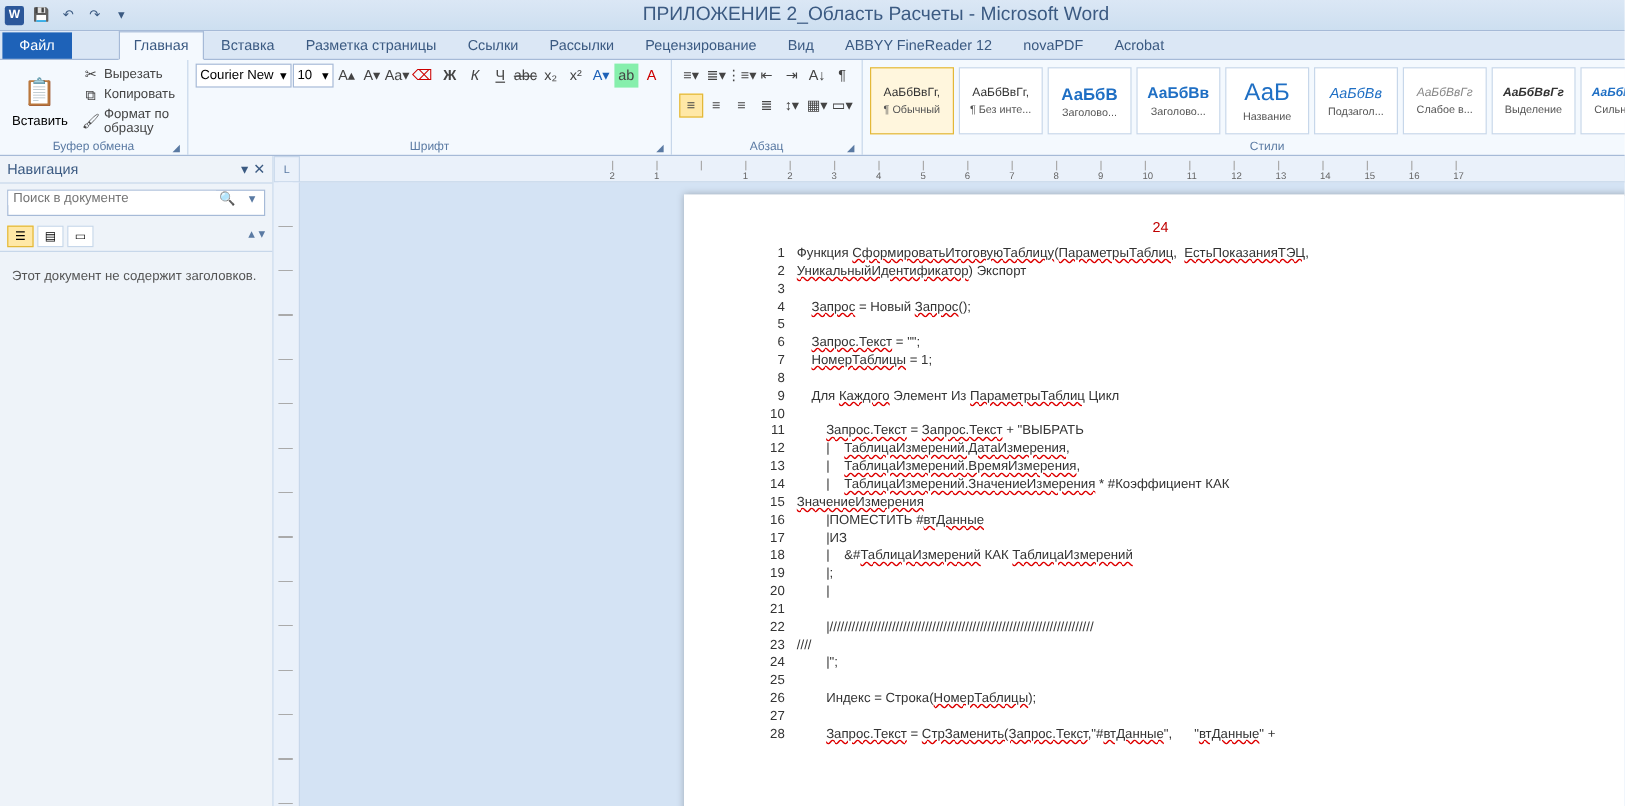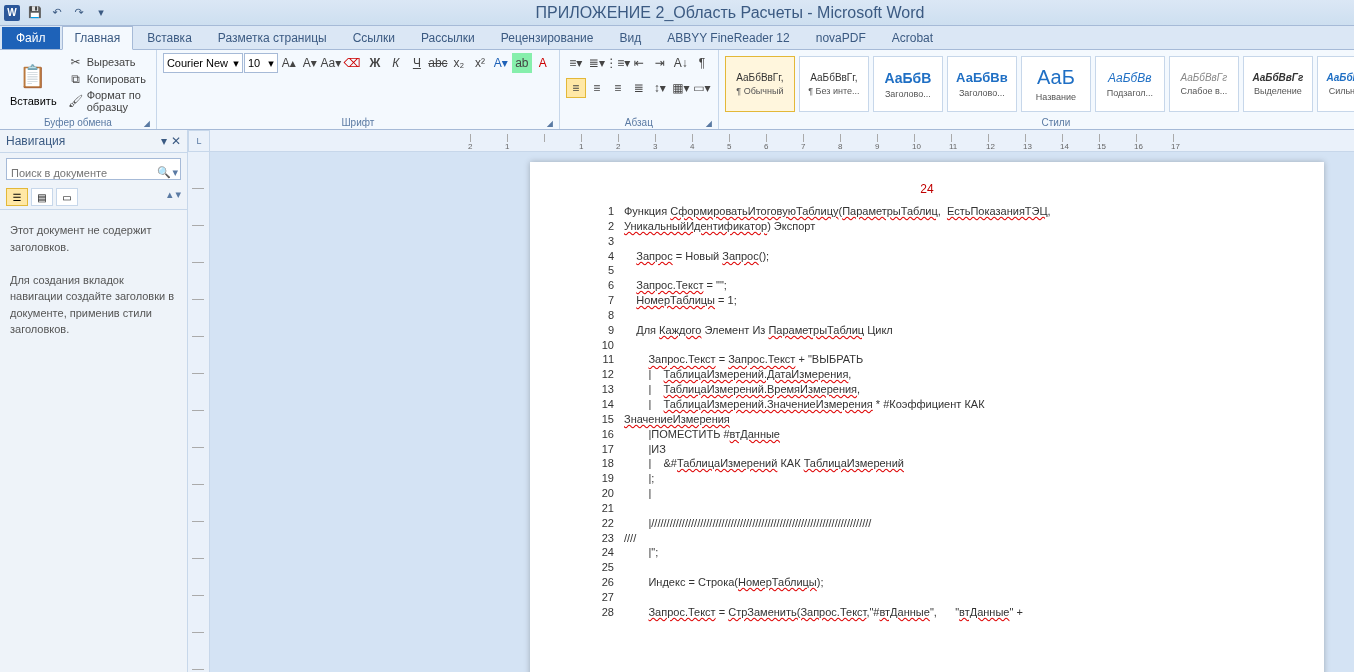--- a/index.html
+++ b/index.html
@@ -9,21 +9,21 @@
   .titlebar { height: 26px; background: linear-gradient(#dbe7f5,#cddff0); display: flex; align-items: center; padding: 0 4px; border-bottom: 1px solid #a6bad7; }
   .titlebar .word-icon { width:16px; height:16px; background:#2b579a; color:#fff; display:flex; align-items:center; justify-content:center; font-weight:bold; font-size:10px; border-radius:2px; }
   .qat { display:flex; gap:4px; margin-left:6px; }
   .qat-btn { width:18px; height:18px; display:flex; align-items:center; justify-content:center; color:#3b5a82; cursor:pointer; }
   .titlebar .title { flex:1; text-align:center; color:#3b5a82; font-size:16px; }
 
   
   .ribbon-tabs { height:24px; background:#dbe7f5; display:flex; align-items:flex-end; padding-left:2px; border-bottom:1px solid #a6bad7; gap:2px; }
   .file-tab { background:#1e62b8; color:#fff; padding:4px 14px; font-size:12px; cursor:pointer; }
   .rtab { padding:4px 12px; font-size:12px; color:#3b5a82; cursor:pointer; }
-  .rtab.active { background:#f4f9fe; border:1px solid #a6bad7; border-bottom:1px solid #f4f9fe; margin-bottom:-1px; }
+  .rtab.active { background:#f4f9fe; border:1px solid #a6bad7; border-bottom:1px solid #f4f9fe; margin-bottom:-1px;margin-left:37px; }
 
   
   .ribbon { height:80px; background:#f4f9fe; display:flex; border-bottom:1px solid #a6bad7; }
   .rgroup { border-right:1px solid #c7d7ea; display:flex; flex-direction:column; padding:3px 6px 1px 6px; }
   .rgroup-body { flex:1; display:flex; align-items:center; gap:4px; }
   .rgroup-label { text-align:center; font-size:10px; color:#5a7aa3; padding-top:2px; position:relative; }
   .rgroup-label .launcher { position:absolute; right:-2px; bottom:-1px; width:10px; height:10px; font-size:8px; color:#5a7aa3; cursor:pointer; }
 
   .big-btn { display:flex; flex-direction:column; align-items:center; gap:2px; padding:2px 4px; cursor:pointer; }
   .big-btn .ic { width:32px; height:32px; display:flex; align-items:center; justify-content:center; font-size:22px; }
@@ -38,24 +38,24 @@
   .tb-btn.on { background:#ffe8a6; border:1px solid #e3b838; }
   .tb-row { display:flex; gap:1px; margin-bottom:2px; }
 
   .style-item { width:70px; height:56px; border:1px solid #c7d7ea; display:flex; flex-direction:column; align-items:center; justify-content:center; cursor:pointer; background:#fff; }
   .style-item.active { border:1px solid #e3b838; background:#fff6dd; }
   .style-preview { font-size:11px; color:#333; }
   .style-name { font-size:9px; color:#555; margin-top:3px; }
 
   
   .main { display:flex; height:calc(672px - 26px - 24px - 80px); }
-  .nav-pane { width:188px; background:#eef3f9; border-right:1px solid #c7d7ea; display:flex; flex-direction:column; }
+  .nav-pane { width:228px; background:#eef3f9; border-right:1px solid #c7d7ea; display:flex; flex-direction:column; }
   .nav-header { display:flex; align-items:center; padding:4px 6px; font-size:12px; color:#3b5a82; border-bottom:1px solid #c7d7ea; }
   .nav-header .close { margin-left:auto; display:flex; gap:4px; }
-  .nav-search { margin:5px 6px; display:flex; align-items:flex-end; border:1px solid #a6bad7; background:#fff; height:22px; }
+  .nav-search { margin:5px 6px; display:flex; align-items:flex-start; border:1px solid #a6bad7; background:#fff; height:22px; }
   .nav-search input { border:none; outline:none; flex:1; padding:0 4px; font-size:11px; }
   .nav-search .ic { width:20px; display:flex; align-items:center; justify-content:center; color:#5a7aa3; cursor:pointer; }
   .nav-view { display:flex; gap:3px; padding:3px 6px; border-bottom:1px solid #c7d7ea; }
   .nav-view .vb { width:22px; height:18px; border:1px solid #c7d7ea; background:#fff; cursor:pointer; display:flex; align-items:center; justify-content:center; font-size:10px; }
   .nav-view .vb.active { background:#ffe8a6; border-color:#e3b838; }
   .nav-msg { padding:12px 10px; font-size:11px; color:#555; line-height:1.5; }
 
   .doc-area { flex:1; background:#d4e3f4; position:relative; overflow:hidden; }
   .ruler-corner { position:absolute; left:0; top:0; width:22px; height:22px; background:#eaf1fa; border:1px solid #c7d7ea; display:flex; align-items:center; justify-content:center; font-size:9px; color:#5a7aa3; cursor:pointer; }
   .vruler { position:absolute; left:0; top:22px; bottom:0; width:22px; background:#eaf1fa; border-right:1px solid #c7d7ea; }
@@ -251,21 +251,20 @@
       <div class="vb">▤</div>
       <div class="vb">▭</div>
       <div style="margin-left:auto; display:flex; gap:3px;">
         <span style="cursor:pointer;color:#5a7aa3">▴</span>
         <span style="cursor:pointer;color:#5a7aa3">▾</span>
       </div>
     </div>
     <div class="nav-msg">
       <div>Этот документ не содержит заголовков.</div>
       <br>
-      <div>Для создания вкладок навигации создайте заголовки в документе, применив стили заголовков.</div>
     </div>
   </div>
 
   <div class="doc-area">
     <div class="ruler-corner">L</div>
     <div class="vruler">
         <div class="scale"></div>
       </div>
     <div class="hruler">
       <div class="ticks" id="ruler-ticks" style="left:260px"><span class="tick"><span>2</span></span><span class="tick"><span>1</span></span><span class="tick"><span></span></span><span class="tick"><span>1</span></span><span class="tick"><span>2</span></span><span class="tick"><span>3</span></span><span class="tick"><span>4</span></span><span class="tick"><span>5</span></span><span class="tick"><span>6</span></span><span class="tick"><span>7</span></span><span class="tick"><span>8</span></span><span class="tick"><span>9</span></span><span class="tick"><span>10</span></span><span class="tick"><span>11</span></span><span class="tick"><span>12</span></span><span class="tick"><span>13</span></span><span class="tick"><span>14</span></span><span class="tick"><span>15</span></span><span class="tick"><span>16</span></span><span class="tick"><span>17</span></span></div>

